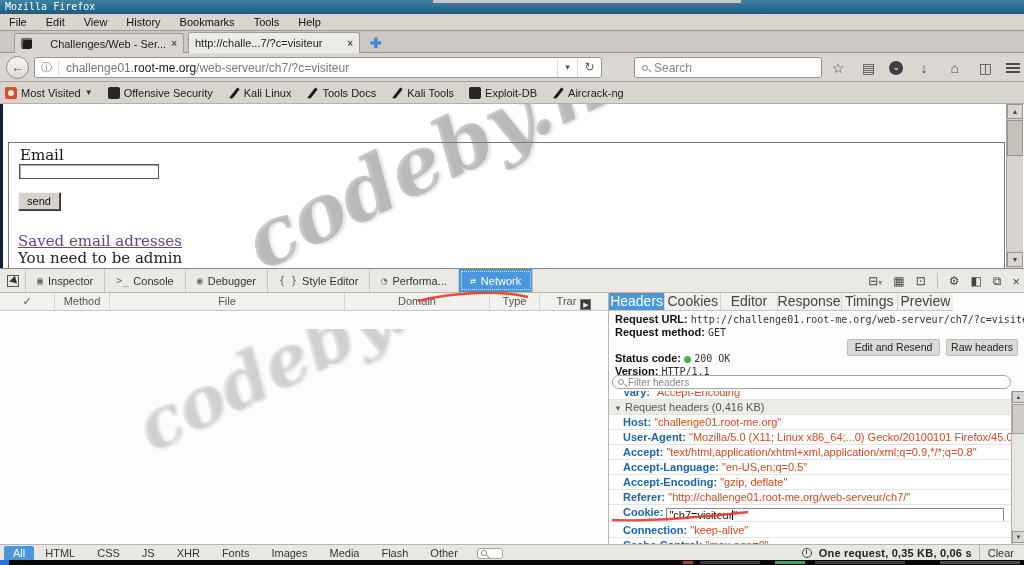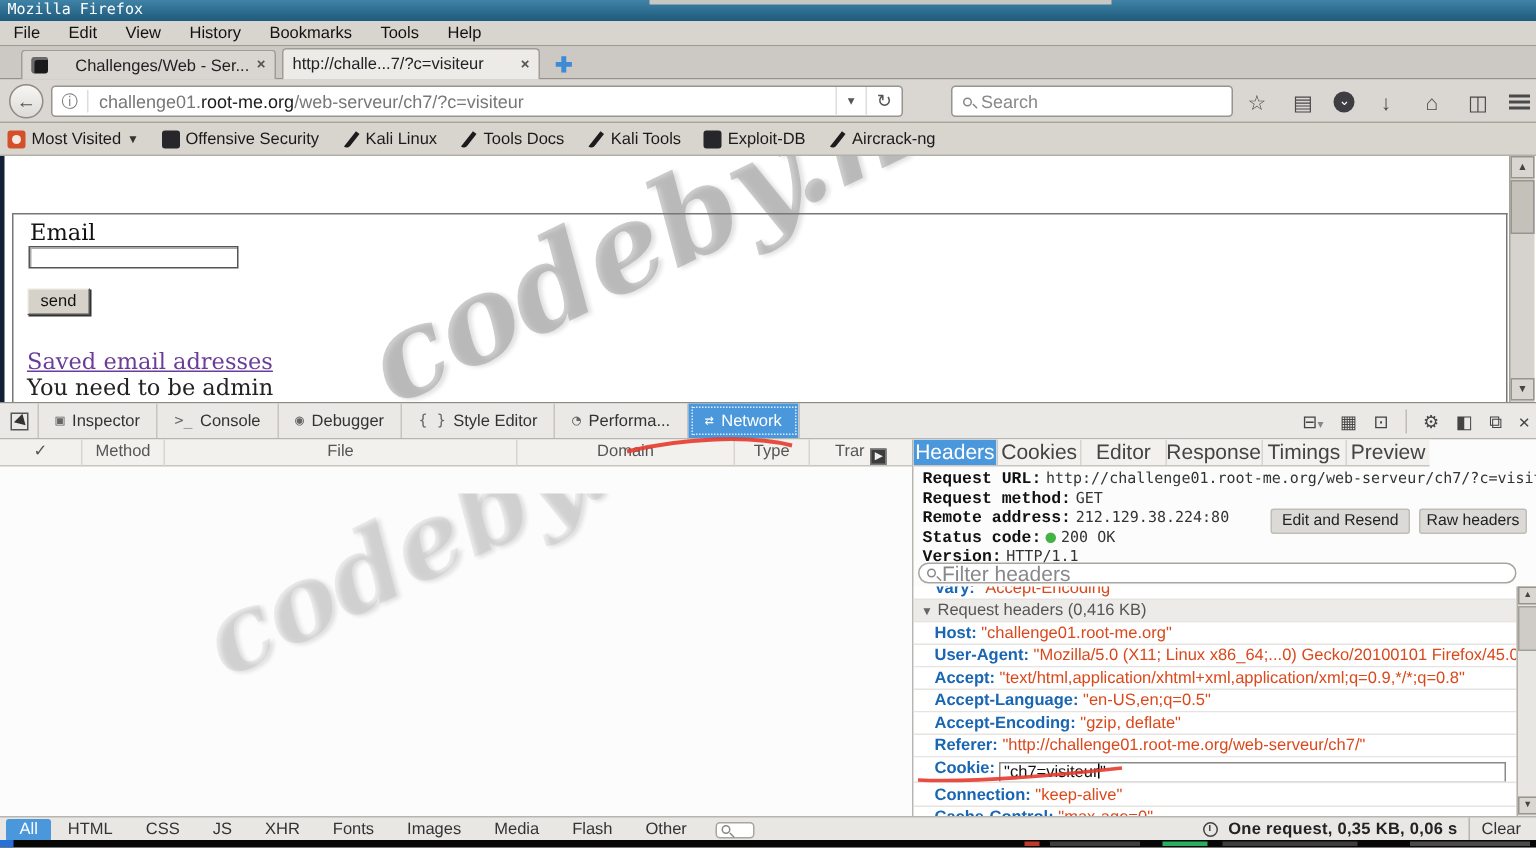--- a/index.html
+++ b/index.html
@@ -137,27 +137,27 @@
     vertical-align:-2px; margin-left:4px; }
 
   
   .dt-right { left:608px; top:24px; width:416px; height:251px; background:#fcfcfc;
     border-left:1px solid #b8b5b0; overflow:hidden; }
   .detail-tabs { position:absolute; left:0; top:0; width:344px; height:18px; background:#f3f1ee;
     border-bottom:1px solid #c9c6c1; display:flex; font-size:14px; color:#444; }
   .detail-tab { flex:1; text-align:center; line-height:17px; border-right:1px solid #d8d5d0; }
   .detail-tab.active { background:#4a97dc; color:#fff; }
   .sum-line { position:absolute; left:6px; font-size:11px; color:#111; white-space:nowrap; }
-  .sum-label { font-weight:bold;font-family:Liberation Mono, monospace; }
+  .sum-label { font-weight:bold; }
   .sum-val { font:10px "DejaVu Sans Mono",monospace; color:#333; }
   .hdr-btn { position:absolute; height:17px; background:#dcdad6; border:1px solid #c0bdb8;
     border-radius:2px; font-size:10.5px; color:#222; text-align:center; line-height:15px; }
   .filter-box { position:absolute; left:3px; top:82px; width:399px; height:14px; background:#fff;
     border:1px solid #a8a5a0; border-radius:7px; display:flex; align-items:center; gap:4px;
-    padding-left:5px; font-size:14px; color:#888; }
+    padding-left:5px; font-size:10px; color:#888; }
   .magnifier { width:6px; height:6px; border:1.2px solid #888; border-radius:50%; position:relative; flex:none; }
   .magnifier::after { content:""; position:absolute; left:4.5px; top:4.5px; width:3.5px; height:1.2px;
     background:#888; transform:rotate(45deg); }
 
   .hdr-list { position:absolute; left:0; top:98px; width:402px; height:153px; overflow:hidden; }
   .hdr-row { position:absolute; left:0; width:402px; height:15px; padding-left:14px;
     font-size:11px; line-height:15px; white-space:nowrap; background:#fff;
     border-bottom:1px solid #e6e4e1; overflow:hidden; }
   .hdr-name { font-weight:bold; color:#1966b3; }
   .hdr-val { color:#d9491c; }
@@ -368,24 +368,20 @@
         <div class="detail-tab" style="border-right:none;">Preview</div>
       </div>
 
       <div class="sum-line" style="top:20px;">
         <span class="sum-label">Request URL:</span>
         <span class="sum-val">http://challenge01.root-me.org/web-serveur/ch7/?c=visiteur</span>
       </div>
       <div class="sum-line" style="top:33px;">
         <span class="sum-label">Request method:</span>
         <span class="sum-val">GET</span>
-      </div>
-      <div class="sum-line" style="top:46px;">
-        <span class="sum-label">Remote address:</span>
-        <span class="sum-val">212.129.38.224:80</span>
       </div>
       <div class="sum-line" style="top:59px;">
         <span class="sum-label">Status code:</span>
         <span class="dot" style="width:7px;height:7px;vertical-align:-1px;"></span>
         <span class="sum-val">200 OK</span>
       </div>
       <div class="sum-line" style="top:72px;">
         <span class="sum-label">Version:</span>
         <span class="sum-val">HTTP/1.1</span>
       </div>

